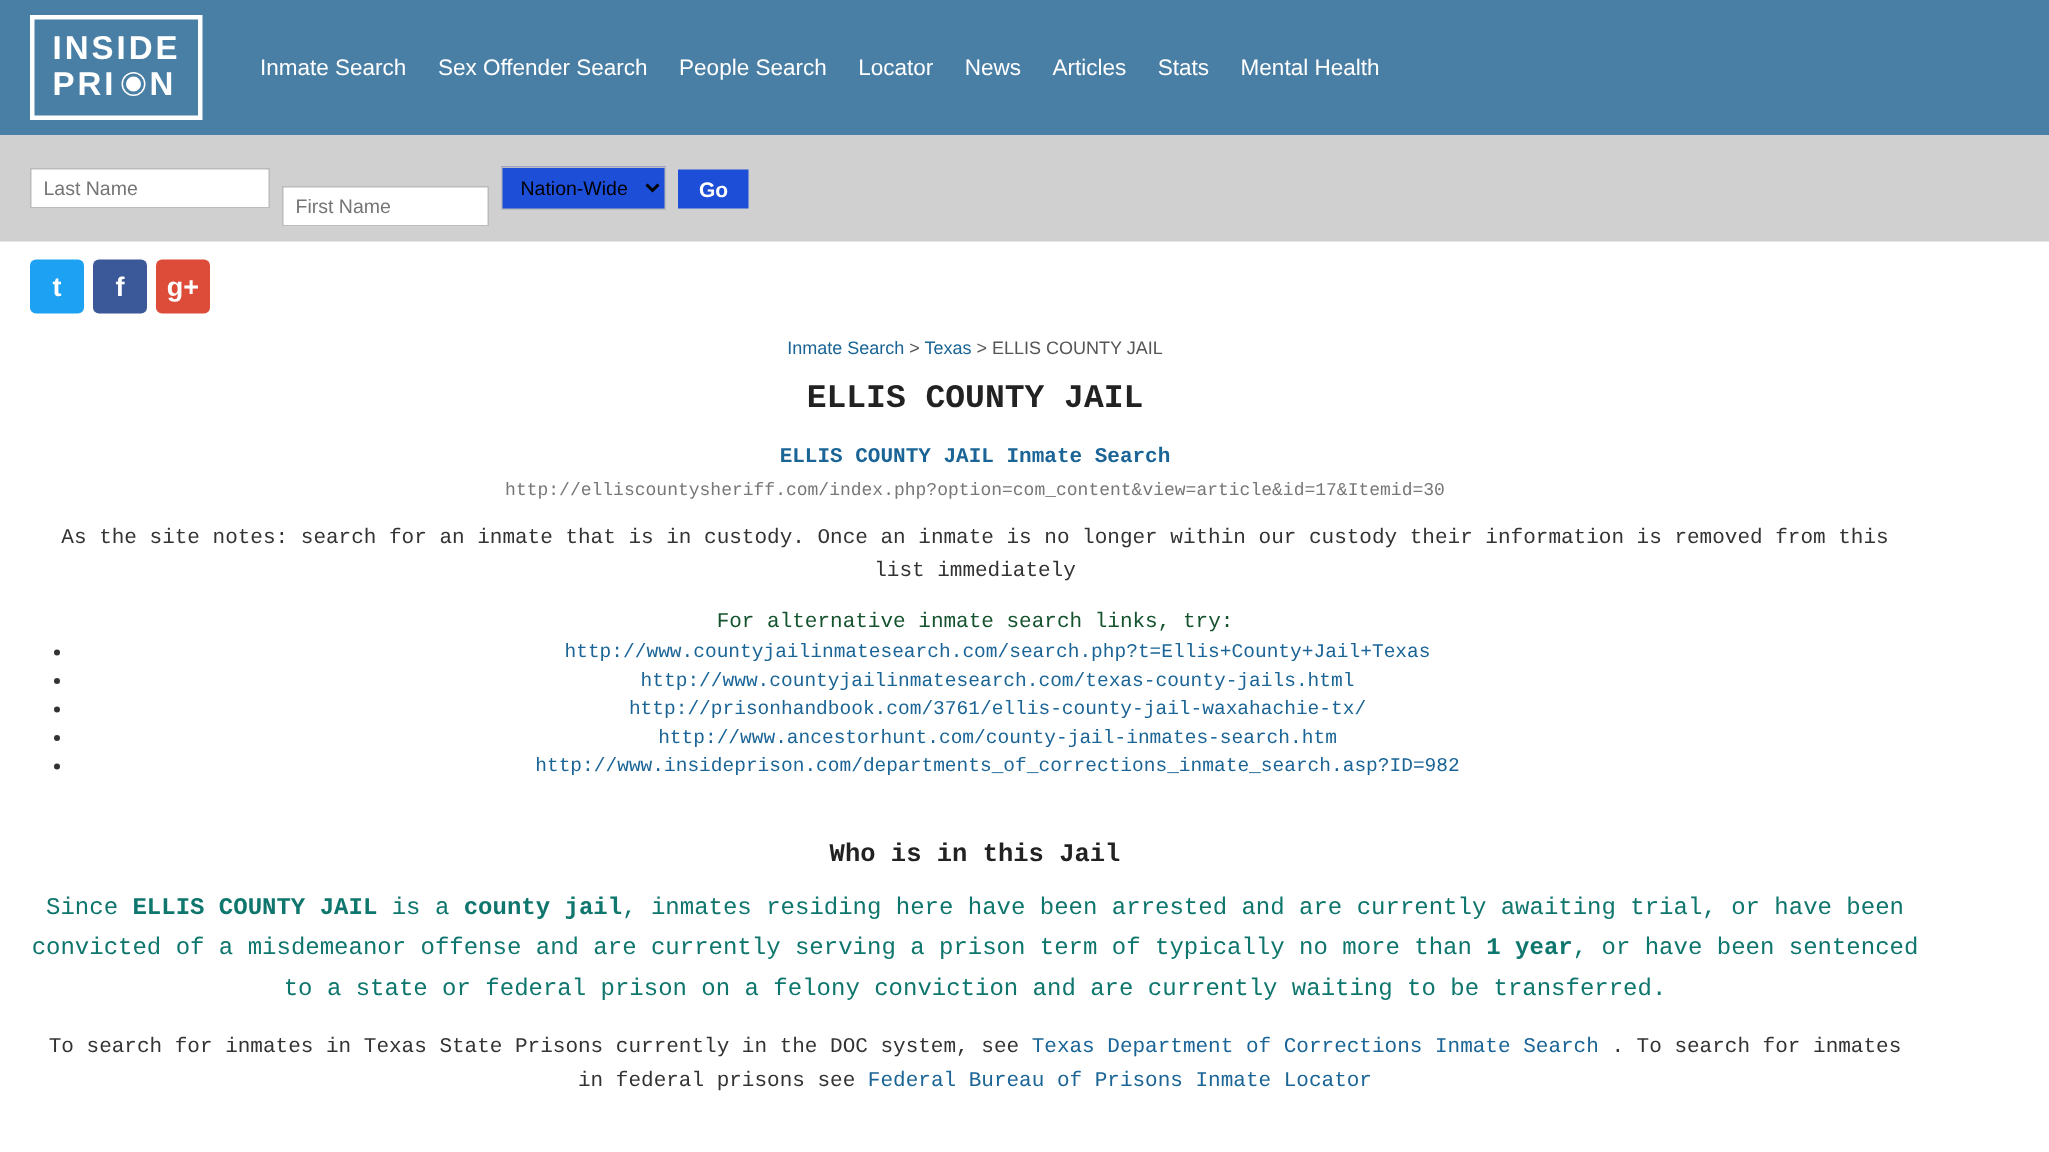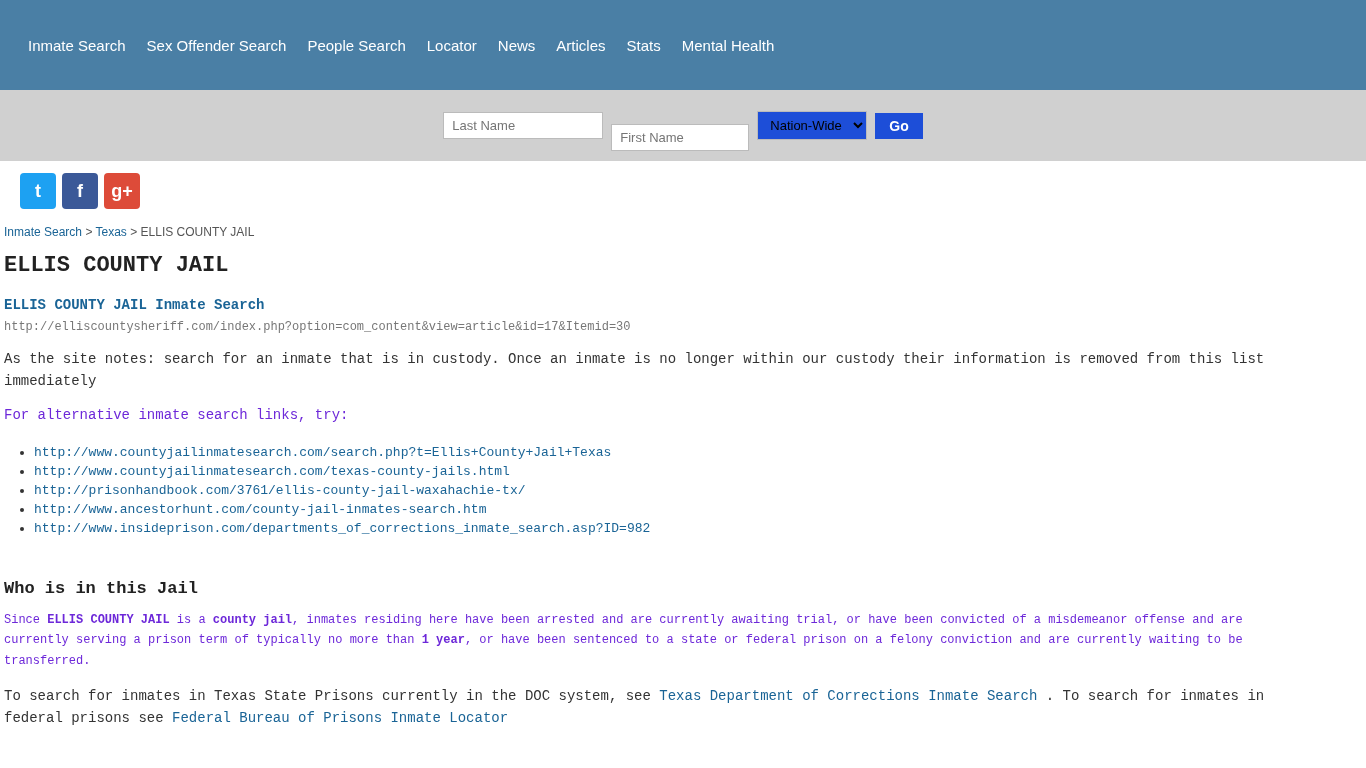--- a/index.html
+++ b/index.html
@@ -72,21 +72,20 @@
       white-space: nowrap;
     }
 
     
     #search-bar {
       background: #d0d0d0;
       padding: 10px 20px;
       display: flex;
       align-items: center;
       gap: 8px;
-      justify-content: center;
     }
     #search-bar input {
       padding: 5px 8px;
       border: 1px solid #bbb;
       font-size: 13px;
       background: #fff;
     }
     #search-bar input[type="text"]:first-of-type { width: 160px; }
     #search-bar input[type="text"]:last-of-type { width: 138px; margin-top: 24px; }
     #search-bar select {
@@ -123,22 +122,23 @@
       font-weight: bold;
       text-decoration: none;
       cursor: pointer;
     }
     .social-twitter { background: #1da1f2; }
     .social-facebook { background: #3b5998; }
     .social-google { background: #dd4b39; }
 
     
     #content {
-      padding: 10px 20px 20px 4px;
+      padding: 10px 20px 20px 20px;
       max-width: 1300px;
+      text-align: center;
     }
 
     
     #breadcrumb {
       font-size: 12px;
       color: #555;
       margin-bottom: 14px;
     }
     #breadcrumb a {
       color: #1a6496;
@@ -186,22 +186,22 @@
       font-family: 'Courier New', monospace;
       font-size: 14px;
       line-height: 1.6;
       margin-bottom: 14px;
       color: #333;
     }
 
     p.alt-intro {
       font-family: 'Courier New', monospace;
       font-size: 14px;
-      margin-bottom: 22px;
-      color: #6d28d9;
+      margin-bottom: 4px;
+      color: #14532d;
     }
 
     ul.alt-links {
       margin-left: 30px;
       margin-bottom: 18px;
     }
     ul.alt-links li {
       margin-bottom: 4px;
       font-family: 'Courier New', monospace;
       font-size: 13px;
@@ -215,42 +215,48 @@
       font-family: 'Courier New', monospace;
       font-size: 17px;
       font-weight: bold;
       color: #222;
       margin-bottom: 12px;
       margin-top: 43px;
     }
 
     p.who-text {
       font-family: 'Courier New', monospace;
-      font-size: 12px;
+      font-size: 16px;
       line-height: 1.7;
-      color: #6d28d9;
+      color: #0f766e;
       margin-bottom: 14px;
     }
     p.who-text strong { font-weight: bold; }
 
     p.to-search-text {
       font-family: 'Courier New', monospace;
       font-size: 14px;
       line-height: 1.6;
       color: #333;
     }
     p.to-search-text a {
       color: #1a6496;
       text-decoration: none;
     }
   </style>
 </head>
 <body>
 
 <header id="header">
+  <div id="logo-box">
+    <div id="logo-inside">INSIDE</div>
+    <div id="logo-prison">
+      PRI<span id="logo-circle"></span>N
+    </div>
+  </div>
   <nav>
     <a>Inmate Search</a>
     <a>Sex Offender Search</a>
     <a>People Search</a>
     <a>Locator</a>
     <a>News</a>
     <a>Articles</a>
     <a>Stats</a>
     <a>Mental Health</a>
   </nav>

